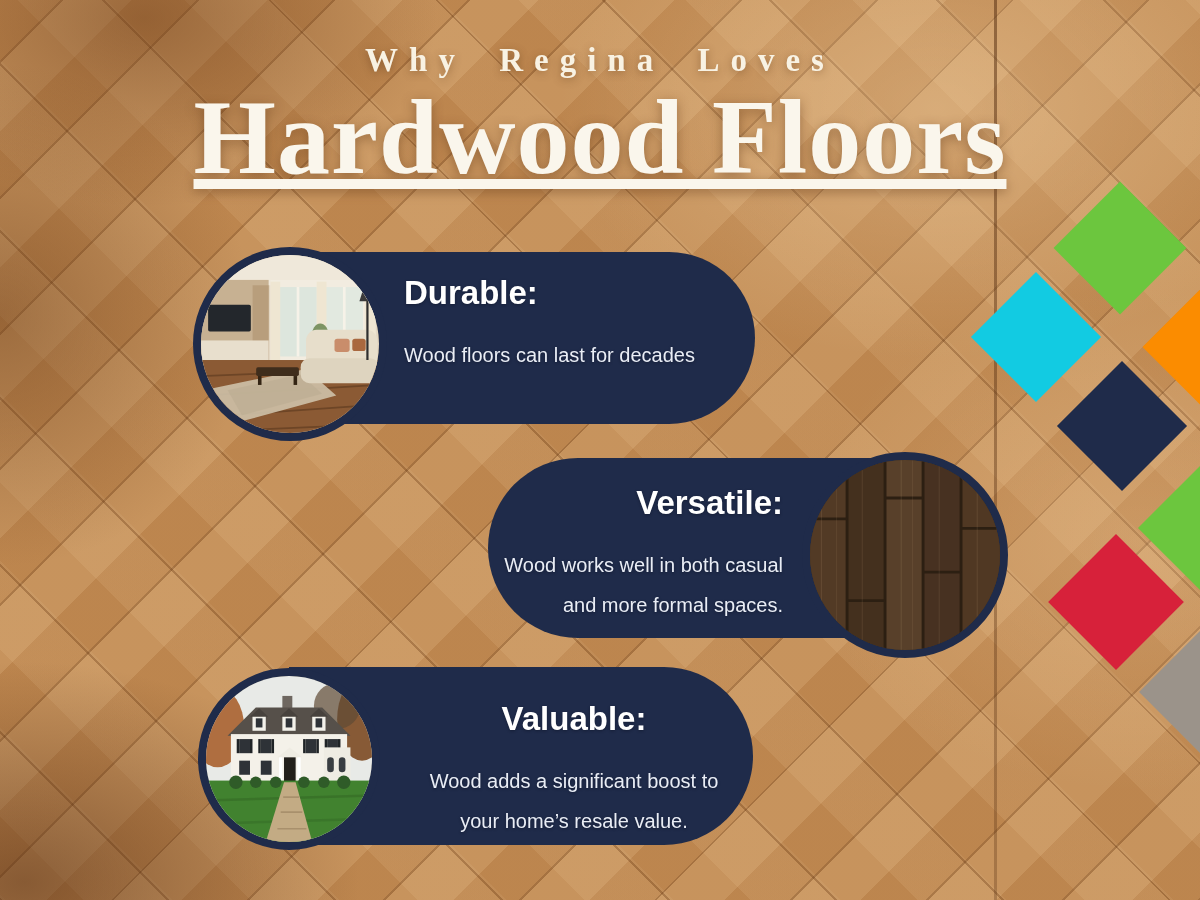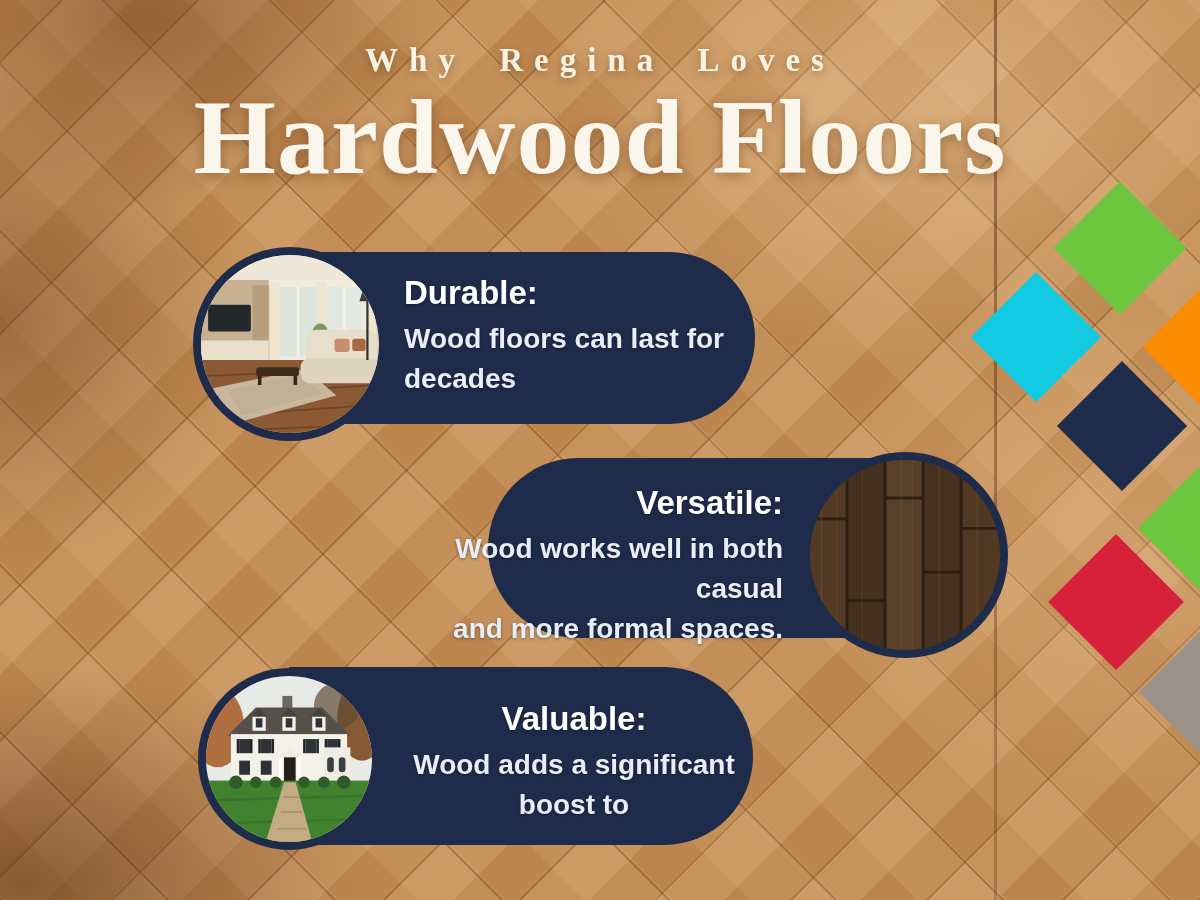--- a/index.html
+++ b/index.html
@@ -27,41 +27,41 @@
   .wood-seam { position:absolute; top:0; bottom:0; left:994px; width:3px;
     background:linear-gradient(to bottom, rgba(90,50,20,.55), rgba(90,50,20,.30)); }
 
   
   .title-wrap { position:absolute; left:0; right:0; top:42px; text-align:center; }
   .eyebrow { font-family:"Liberation Serif", serif; font-size:33px; font-weight:600;
     letter-spacing:11px; word-spacing:14px; color:var(--cream);
     text-shadow:0 2px 8px rgba(90,50,20,0.45); }
   .main-title { font-family:"Liberation Serif", serif; font-size:106px; font-weight:700;
     line-height:1.0; color:#faf6ec; letter-spacing:1px; margin-top:6px;
-    text-shadow:0 3px 12px rgba(90,50,20,0.45); }
+    text-shadow:0 3px 12px rgba(90,50,20,0.45);text-decoration:underline; }
 
   
   .diamond { position:absolute; transform:rotate(45deg); }
 
   
   .pill { position:absolute; background:var(--navy); }
   .pill-1 { left:290px; top:252px; width:465px; height:172px; border-radius:0 86px 86px 0; }
   .pill-2 { left:488px; top:458px; width:417px; height:180px; border-radius:90px 0 0 90px; }
   .pill-3 { left:289px; top:667px; width:464px; height:178px; border-radius:0 89px 89px 0; }
 
   .photo { position:absolute; border-radius:50%; border:8px solid var(--navy);
     overflow:hidden; background:#333; }
   .photo svg { display:block; width:100%; height:100%; }
   .photo-1 { left:193px; top:247px; width:194px; height:194px; }
   .photo-2 { left:802px; top:452px; width:206px; height:206px; }
   .photo-3 { left:198px; top:668px; width:182px; height:182px; }
 
   .card-text { position:absolute; text-shadow:0 1px 3px rgba(10,15,30,0.45); }
   .card-text h3 { font-size:33px; line-height:38px; font-weight:700; color:#ffffff; }
-  .card-text p { font-size:28px; line-height:40px; margin-top:7px; color:var(--body);font-weight:bold; }
+  .card-text p { font-size:20px; line-height:40px; margin-top:23px; color:var(--body); }
   .text-1 { left:404px; top:274px; width:340px; text-align:left; }
   .text-2 { right:417px; top:484px; width:330px; text-align:right; }
   .text-3 { left:404px; top:700px; width:340px; text-align:center; }
 </style>
 </head>
 <body>
 
 <div class="canvas">
 
   <div class="wood"></div>
@@ -207,16 +207,16 @@
       <circle cx="142" cy="128" r="7" fill="#2f5b28"></circle>
       <circle cx="166" cy="128" r="8" fill="#2f5b28"></circle>
       <polygon points="94,128 108,128 128,200 72,200" fill="#c3ab84"></polygon>
       <line x1="93" y1="146" x2="112" y2="146" stroke="#a8906c" stroke-width="2"></line>
       <line x1="90" y1="164" x2="116" y2="164" stroke="#a8906c" stroke-width="2"></line>
       <line x1="86" y1="184" x2="121" y2="184" stroke="#a8906c" stroke-width="2"></line>
     </svg>
   </div>
   <div class="card-text text-3">
     <h3>Valuable:</h3>
-    <p><span>Wood adds a significant boost to</span><br></p>
+    <p><span>Wood adds a significant boost to</span><br><span>your home’s resale value.</span></p>
   </div>
 
 </div>
 
 </body></html>

